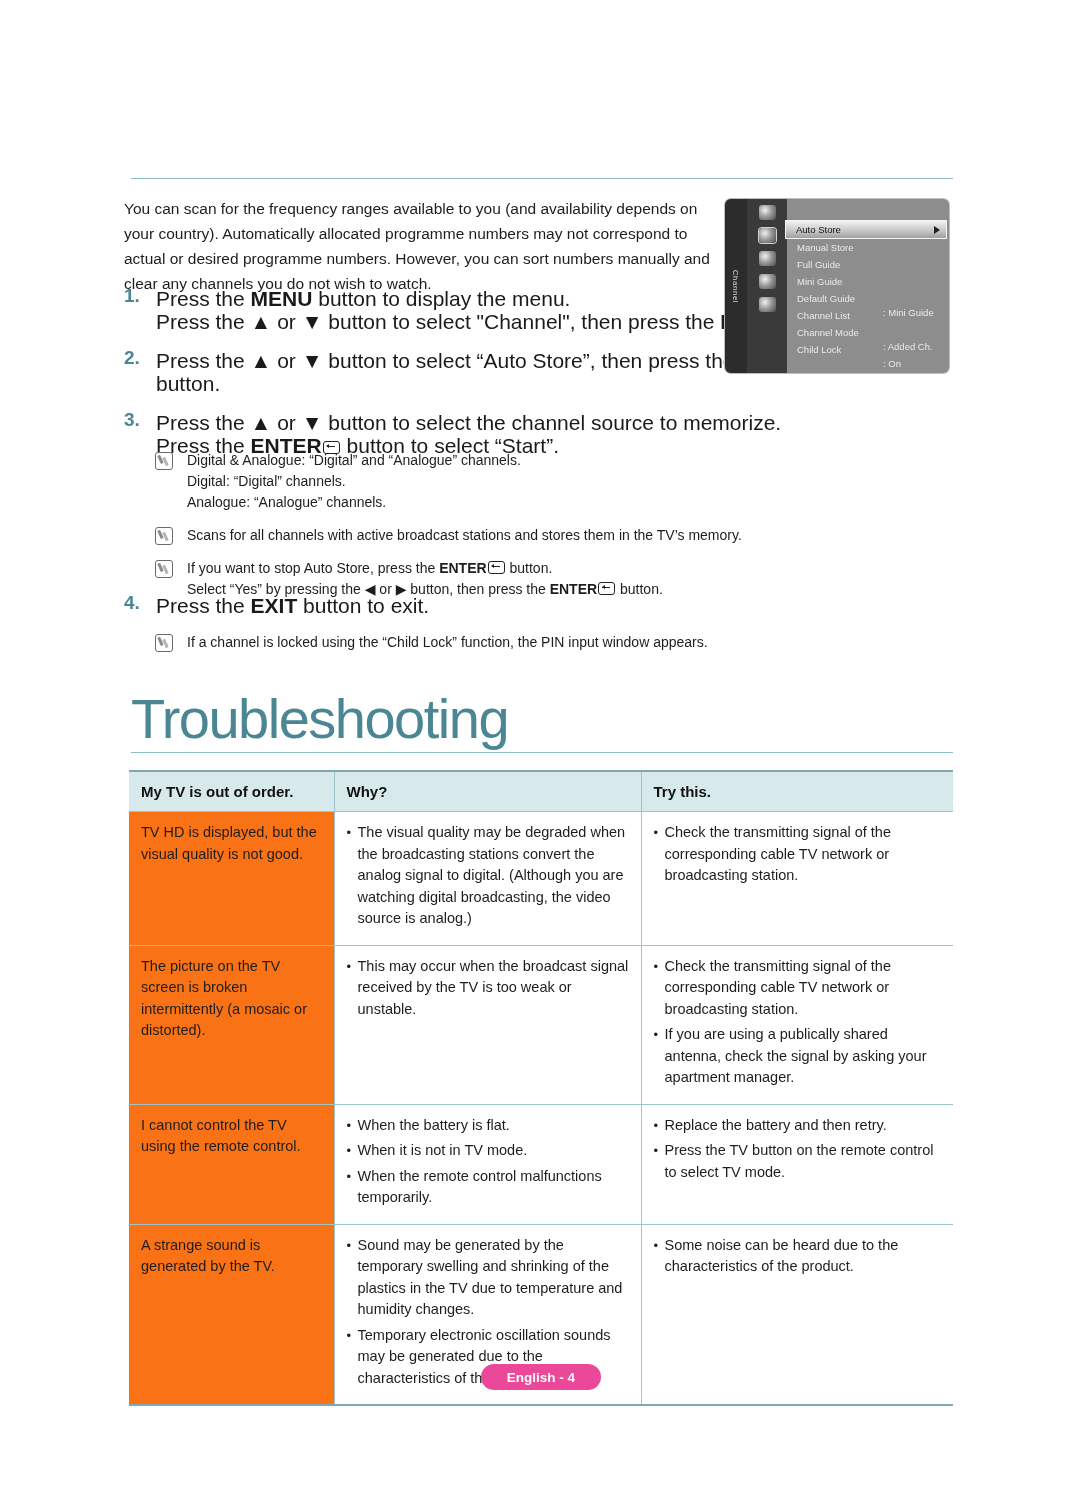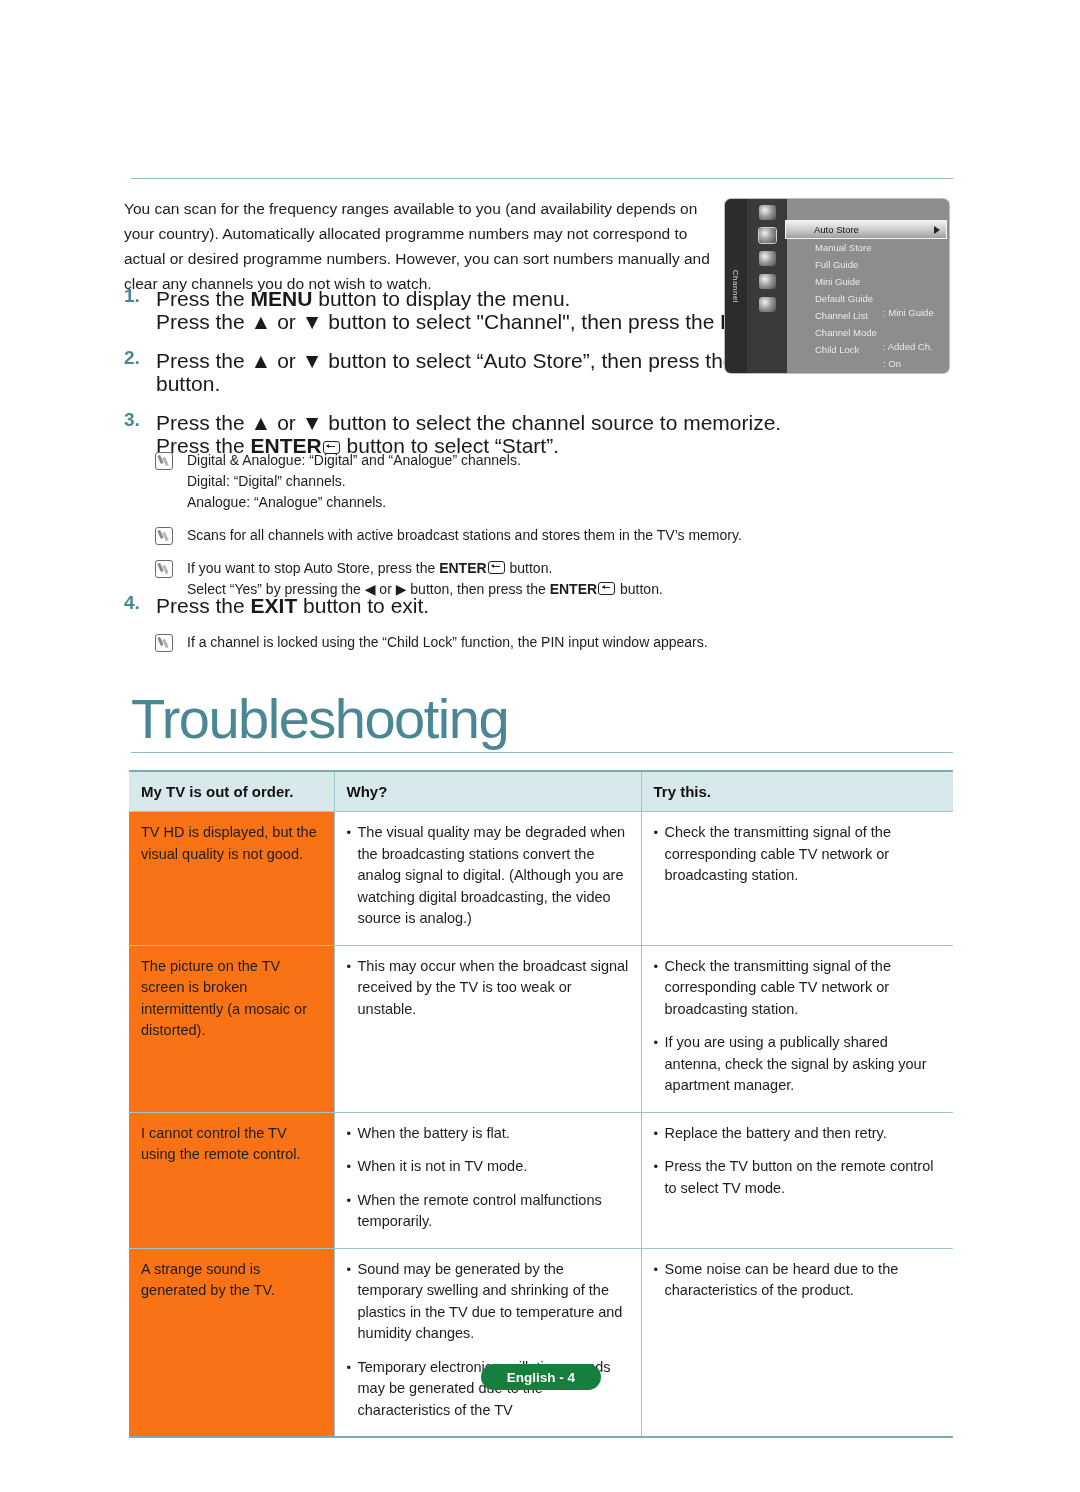--- a/index.html
+++ b/index.html
@@ -141,21 +141,21 @@
   }
   .osd-ic.sel{ box-shadow:0 0 0 1px #cfcfcf; }
   .osd-body{
     position:absolute; left:62px; right:0; top:0; bottom:0;
     padding-top:21px;
   }
   .osd-row{
     position:relative;
     height:17px;
     display:flex; align-items:center;
-    padding-left:28px;
+    padding-left:10px;
     color:#eaeaea; font-size:9.5px;
     white-space:nowrap;
   }
   .osd-row.hl{
     background:linear-gradient(180deg,#f2f2f2 0%,#c9c9c9 55%,#9f9f9f 100%);
     color:#111;
     border:1px solid #f4f4f4;
     height:19px;
     margin-left:-2px;
     margin-right:2px;
@@ -203,29 +203,29 @@
   }
   .tbl td.first{ background:#f97316; }
   .tbl td + td{ border-left:1px solid #9dc3cb; }
   .tbl tr:last-child td{ border-bottom:2px solid #7fa9b2; }
   .bl{ position:relative; padding-left:11px; margin-bottom:1px; }
   .bl::before{
     content:"\2022";
     position:absolute; left:0; top:0;
     font-size:13px;
   }
-  .bl + .bl{ margin-top:12px; }
+  .bl + .bl{ margin-top:4px; }
   .plain > div{ white-space:normal; }
 
   
   .footer{
     position:absolute;
     left:481px; top:1364px;
     width:120px; height:26px;
-    background:#15803d;
+    background:#ec4899;
     border-radius:13px;
     display:flex; align-items:center; justify-content:center;
     color:#ffffff;
     font-size:13.5px;
     font-weight:bold;
   }
 </style>
 </head>
 <body>
 

